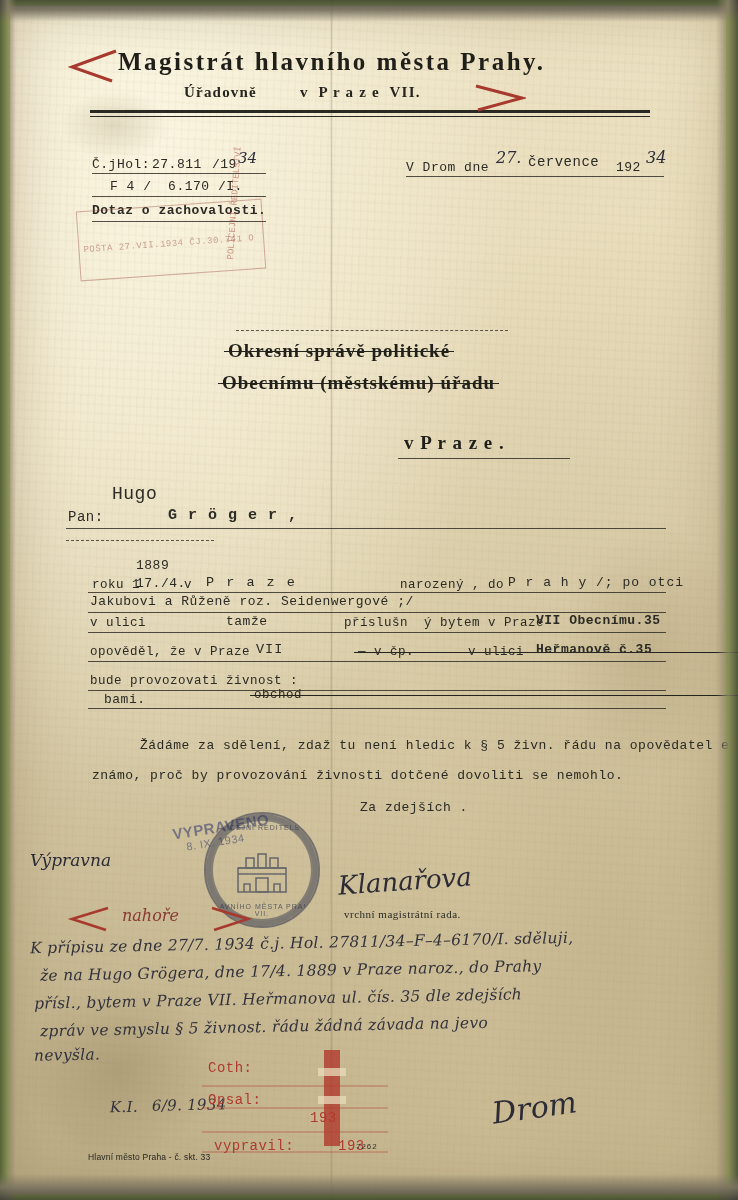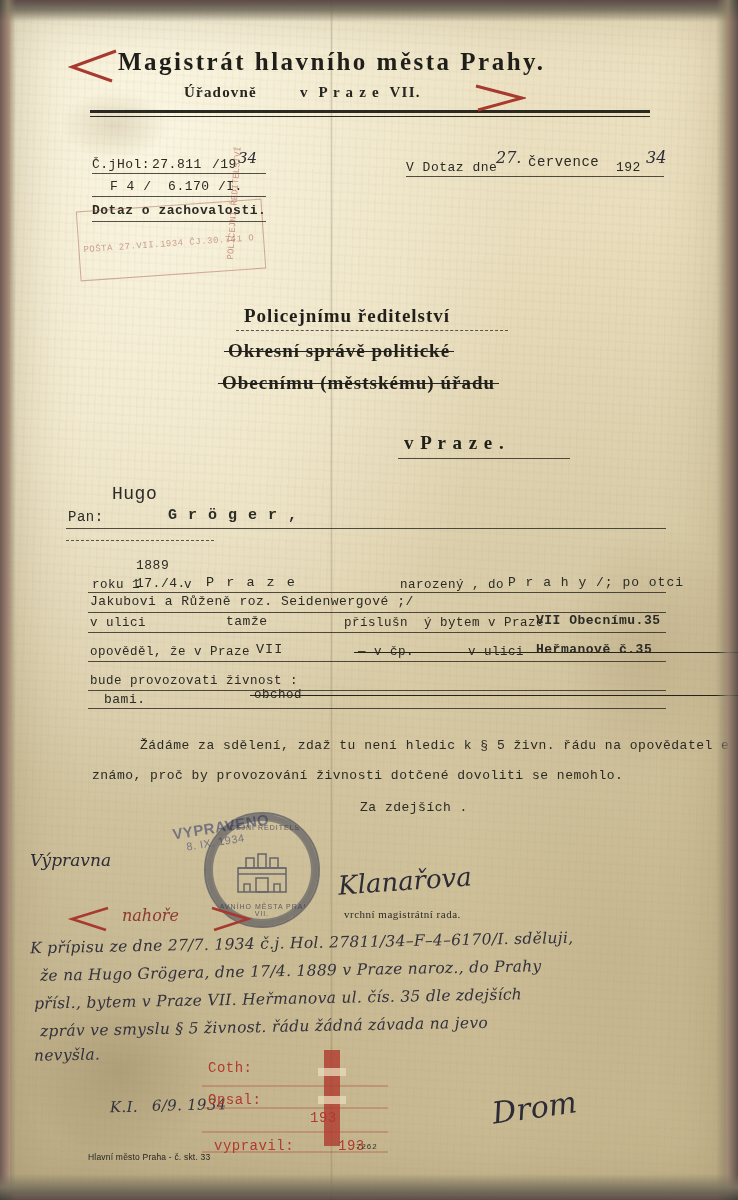--- a/index.html
+++ b/index.html
@@ -8,21 +8,21 @@
     background: #5a5a58;
   }
   body {
     font-family: "Liberation Serif", serif;
   }
   .page {
     position: relative;
     width: 738px;
     height: 1200px;
     overflow: hidden;
-    background: #fca5a5;
+    background: #84cc16;
   }
   
   .paper {
     position: absolute;
     left: 10px;
     top: 6px;
     width: 716px;
     height: 1188px;
     background:
       radial-gradient(ellipse at 20% 12%, rgba(255,252,235,0.75) 0%, rgba(255,252,235,0) 45%),
@@ -237,33 +237,32 @@
   <div class="typed" style="left:92px;top:157px;font-size:13px;">Č.jHol:</div>
   <div class="typed" style="left:152px;top:157px;font-size:13px;">27.811</div>
   <div class="typed" style="left:212px;top:157px;font-size:13px;">/19</div>
   <div class="sig" style="left:238px;top:149px;font-size:15px;">34</div>
   <div class="thinline" style="left:92px;top:173px;width:174px;"></div>
   <div class="typed" style="left:110px;top:179px;font-size:13px;">F 4 /  6.170 /I.</div>
   <div class="thinline" style="left:92px;top:196px;width:174px;"></div>
   <div class="typed" style="left:92px;top:203px;font-size:13px;font-weight:bold;">Dotaz o zachovalosti.</div>
   <div class="thinline" style="left:92px;top:221px;width:174px;"></div>
 
-  <div class="typed" style="left:406px;top:160px;font-size:13px;">V Dotaz dne</div>
+  <div class="typed" style="left:406px;top:160px;font-size:13px;">V Drom dne</div>
   <div class="sig" style="left:496px;top:148px;font-size:16px;">27.</div>
   <div class="typed" style="left:528px;top:154px;font-size:14px;">července</div>
   <div class="typed" style="left:616px;top:160px;font-size:13px;">192</div>
   <div class="sig" style="left:646px;top:148px;font-size:16px;">34</div>
   <div class="thinline" style="left:406px;top:176px;width:258px;"></div>
 
   <div class="stampbox" style="left:78px;top:205px;width:176px;height:62px;">
     <div style="margin-top:30px;">POŠTA 27.VII.1934 ČJ.30.741 O</div>
   </div>
   <div class="redink" style="left:178px;top:198px;font-family:'Liberation Mono',monospace;font-size:9px;opacity:.5;transform:rotate(-86deg);">POLICEJNÍ ŘEDITELSTVÍ</div>
 
-  <div class="big-center" style="position:absolute;left:244px;top:305px;">Policejnímu ředitelství</div>
   <div class="dashrule" style="left:236px;top:330px;width:272px;"></div>
   <div class="big-center struck" style="position:absolute;left:222px;top:372px;">Obecnímu (městskému) úřadu</div>
   <div class="big-center struck" style="position:absolute;left:228px;top:340px;">Okresní správě politické</div>
 
   <div class="big-center" style="position:absolute;left:404px;top:432px;">v   P r a z e .</div>
   <div class="thinline" style="left:398px;top:458px;width:172px;"></div>
 
   <div class="typed" style="left:68px;top:509px;font-size:14px;">Pan:</div>
   <div class="typed" style="left:112px;top:484px;font-size:18px;">Hugo</div>
   <div class="typed" style="left:168px;top:507px;font-size:15px;font-weight:bold;letter-spacing:1px;">G r ö g e r ,</div>

